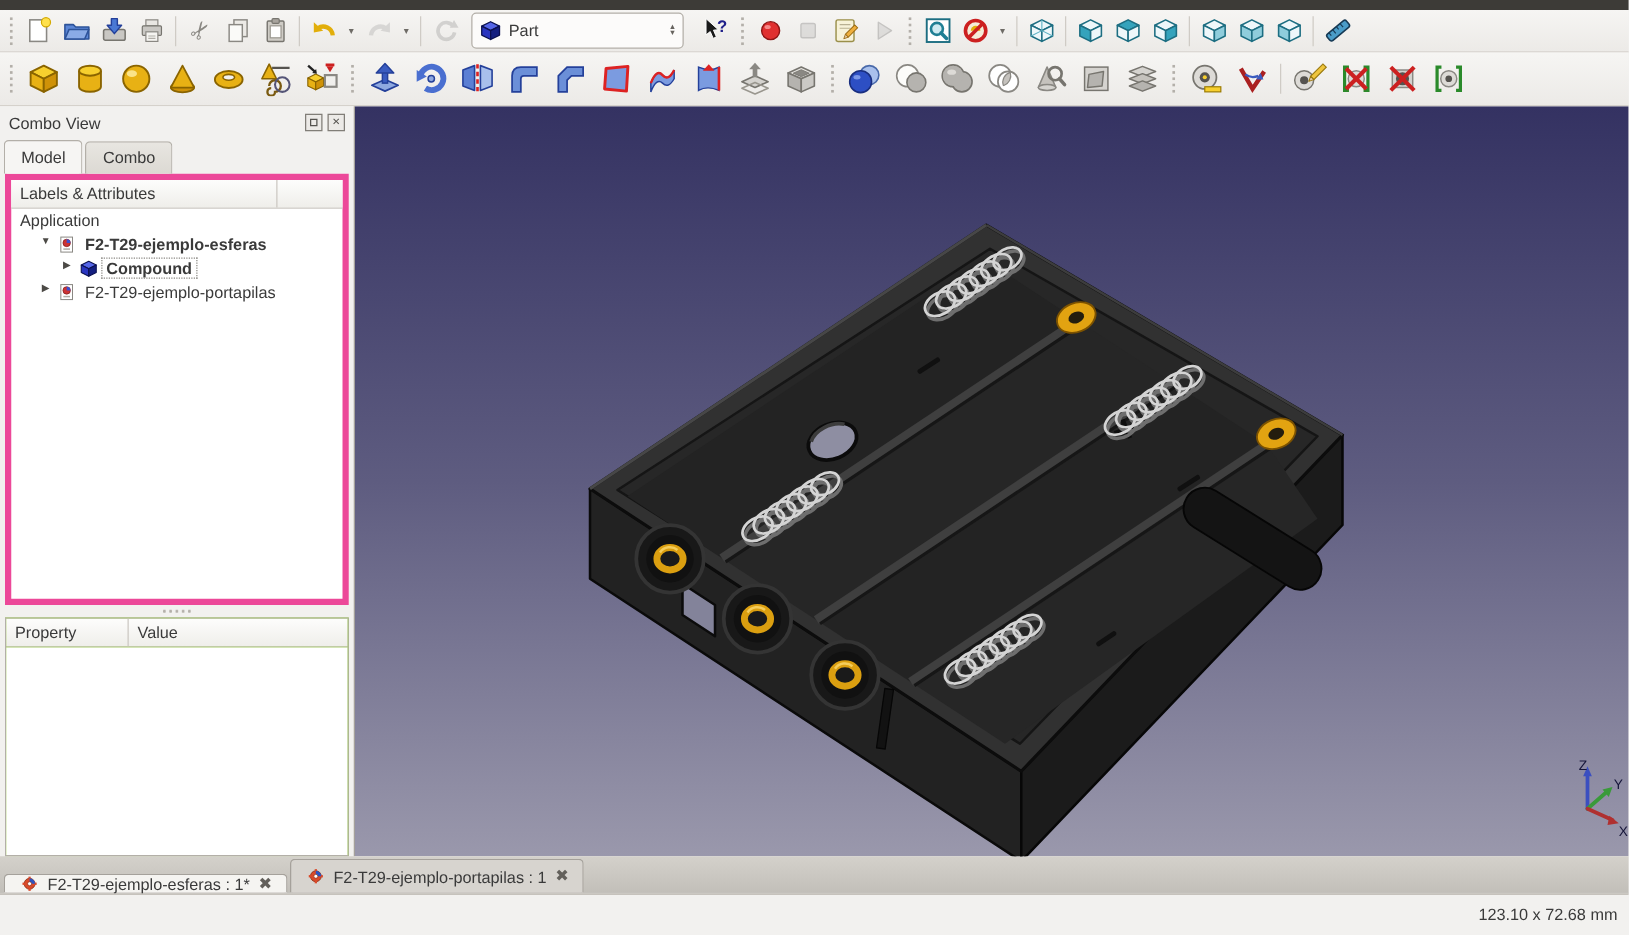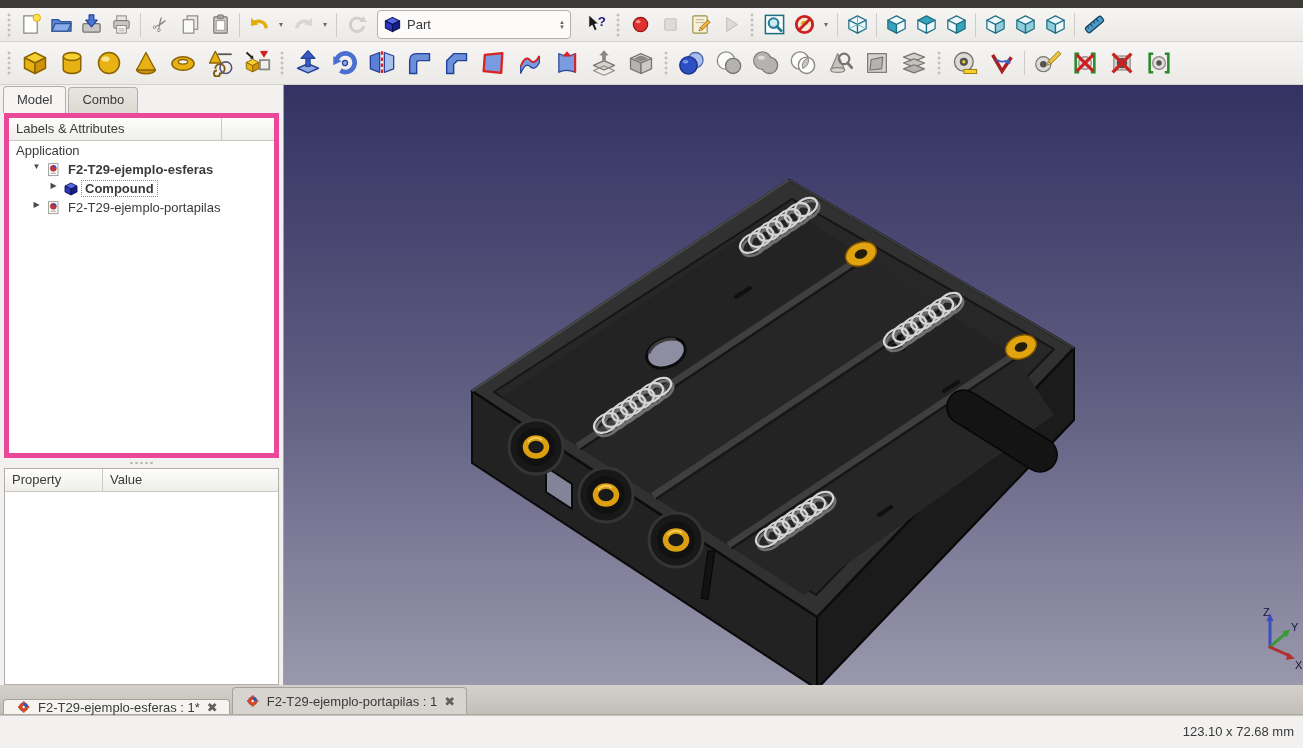--- a/index.html
+++ b/index.html
@@ -20,21 +20,21 @@
           width:30px; height:28px; padding:0; border-radius:3px; }
   .tbar2 .tbtn { width:37px; height:38px; }
   .tbtn .tico, .tbtn .tico svg { display:block; width:23px; height:23px; }
   .tbar2 .tbtn .tico, .tbar2 .tbtn .tico svg { width:28px; height:28px; }
   .tbtn.disabled { opacity:.42; filter:grayscale(.7); }
   .tsep { width:1px; height:24px; background:#cfcbc5; margin:0 4px; flex:0 0 1px; }
   .thandle { width:6px; height:26px; margin:0 4px; flex:0 0 6px;
     background-image:radial-gradient(circle,#b3afa9 1px,transparent 1.3px);
     background-size:5px 5px; background-position:center; }
   .tcaret { border:none; background:transparent; font-size:8px; color:#6e6b66; width:14px; height:28px; padding:0; }
-  .wb-combo { display:flex; align-items:center; gap:5px; height:29px; width:194px;
+  .wb-combo { display:flex; align-items:center; gap:5px; height:29px; width:170px;
     background:#fcfbfa; border:1px solid #b3afa8; border-radius:4px; padding:0 5px; margin:0 10px 0 6px; }
   .wb-combo .wb-ico svg { width:19px; height:19px; display:block; }
   .wb-combo .spin { margin-left:auto; display:flex; flex-direction:column; color:#66635e;
     font-size:6px; line-height:5px; align-items:center; }
   
   .mainrow { display:flex; height:600px; flex:0 0 600px; }
   .left-panel { width:284px; flex:0 0 284px; background:#f2f1ef; border-right:1px solid #a5a19b;
     display:flex; flex-direction:column; }
   .cv-head { height:26px; flex:0 0 26px; display:flex; align-items:center; padding:0 7px; }
   .cv-btns { margin-left:auto; display:flex; gap:4px; }
@@ -622,20 +622,29 @@
           <path d="M7 4 H4 V20 H7 M17 4 h3 v16 h-3" fill="none" stroke="#2a8a2a" stroke-width="2.2"></path>
           <circle cx="12" cy="12" r="5.5" fill="#dddbd7" stroke="#8a8883"></circle>
           <circle cx="12" cy="12" r="2.3" fill="#55534f"></circle>
         </svg>
       </span>
     </button>
   </div>
 
 <div class="mainrow">
   <div class="left-panel">
+    <div class="cv-head">
+      <span>Combo View</span>
+      <span class="cv-btns">
+        <span class="cv-btn">
+            <span class="inbox"></span>
+          </span>
+        <span class="cv-btn">✕</span>
+      </span>
+    </div>
     <div class="mt-tabs">
       <span class="tab active">Model</span>
       <span class="tab">Combo</span>
     </div>
     <div class="tree-box">
       <div class="tree-header">
         <span class="th1">Labels &amp; Attributes</span>
         <span class="th2"></span>
       </div>
       <div class="tree-body" id="treebody">

